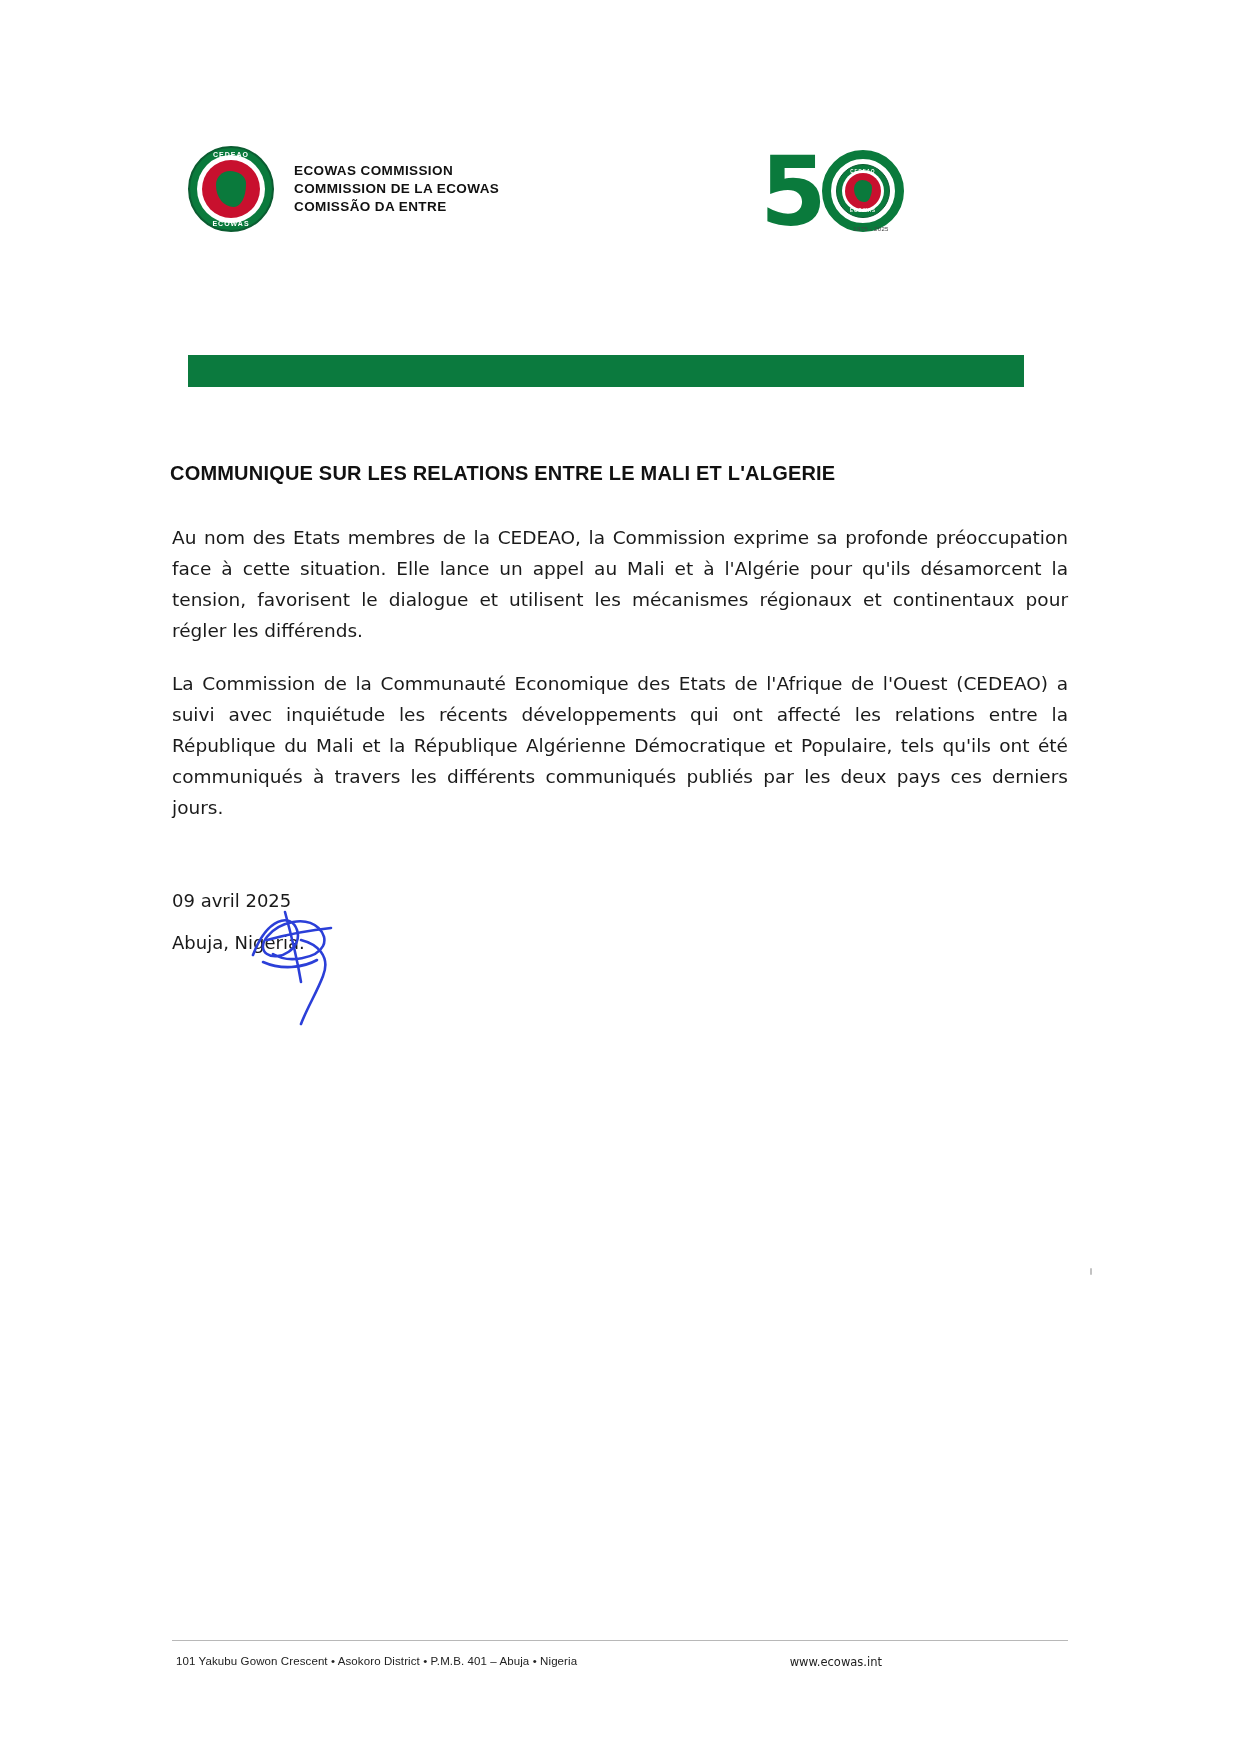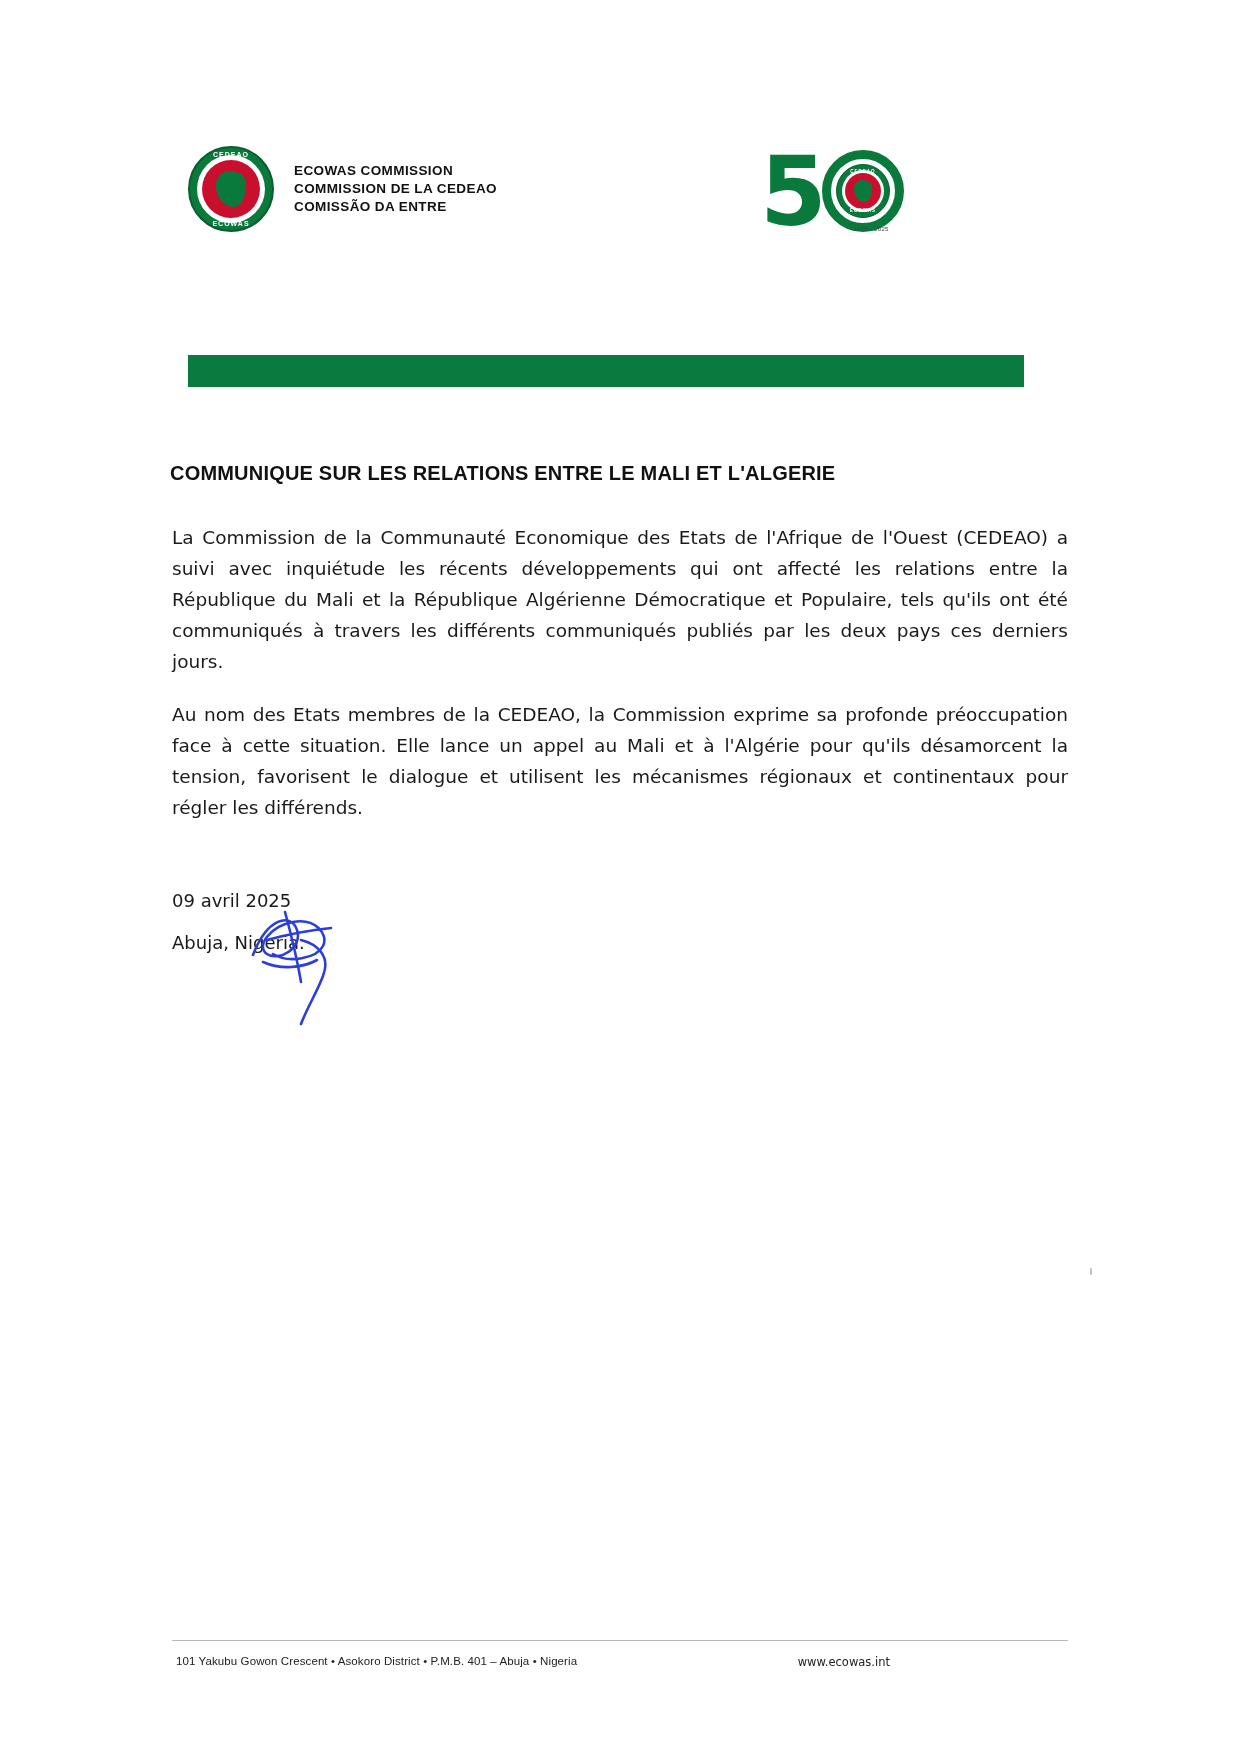--- a/index.html
+++ b/index.html
@@ -214,21 +214,21 @@
     position: absolute;
     left: 176px;
     top: 1655px;
     font-size: 11.5px;
     letter-spacing: 0.1px;
     color: #222;
     font-family: Liberation Sans, sans-serif;
   }
   .footer-right {
     position: absolute;
-    right: 350px;
+    right: 358px;
     top: 1655px;
     font-size: 11.5px;
     color: #222;
     font-family: "DejaVu Sans", sans-serif;
   }
   .speck {
     position: absolute;
     background: #9a9a9a;
     width: 2px;
     height: 7px;
@@ -247,21 +247,21 @@
       <div class="ecowas-seal">
         <div class="seal-outer"></div>
         <div class="seal-text-top">CEDEAO</div>
         <div class="seal-ring"></div>
         <div class="seal-inner"></div>
         <div class="seal-africa"></div>
         <div class="seal-text-bottom">ECOWAS</div>
       </div>
       <div class="org-names">
         <div>ECOWAS COMMISSION</div>
-        <div>COMMISSION DE LA CEDEAO</div>
+        <div>COMMISSION DE LA ECOWAS</div>
         <div>COMISSÃO DA ENTRE</div>
       </div>
     </div>
 
     <div class="anniversary">
       <div class="ann-5">5</div>
       <div class="ann-zero"></div>
       <div class="ann-seal">
         <div class="seal-outer"></div>
         <div class="seal-text-top">CEDEAO</div>
@@ -272,22 +272,22 @@
       </div>
       <div class="ann-caption">1975 - 2025</div>
     </div>
   </div>
 
   <div class="green-bar"></div>
 
   <div class="title">COMMUNIQUE SUR LES RELATIONS ENTRE LE MALI ET L'ALGERIE</div>
 
   <div class="body-text">
+    <p>Au nom des Etats membres de la CEDEAO, la Commission exprime sa profonde préoccupation face à cette situation. Elle lance un appel au Mali et à l'Algérie pour qu'ils désamorcent la tension, favorisent le dialogue et utilisent les mécanismes régionaux et continentaux pour régler les différends.</p>
     <p>La Commission de la Communauté Economique des Etats de l'Afrique de l'Ouest (CEDEAO) a suivi avec inquiétude les récents développements qui ont affecté les relations entre la République du Mali et la République Algérienne Démocratique et Populaire, tels qu'ils ont été communiqués à travers les différents communiqués publiés par les deux pays ces derniers jours.</p>
-    <p>Au nom des Etats membres de la CEDEAO, la Commission exprime sa profonde préoccupation face à cette situation. Elle lance un appel au Mali et à l'Algérie pour qu'ils désamorcent la tension, favorisent le dialogue et utilisent les mécanismes régionaux et continentaux pour régler les différends.</p>
   </div>
 
   <div class="signature-block">
     <div>09 avril 2025</div>
     <div>Abuja, Nigeria.</div>
   </div>
 
   <svg class="sig-scribble" viewBox="0 0 120 130">
     <g fill="none" stroke="#2b3fd8" stroke-width="2.6" stroke-linecap="round">
       <path d="M8 55 C 22 18, 46 12, 52 30 C 58 48, 34 62, 22 54 C 10 46, 26 26, 48 22 C 70 18, 84 34, 78 46 C 72 58, 44 64, 28 54"></path>

